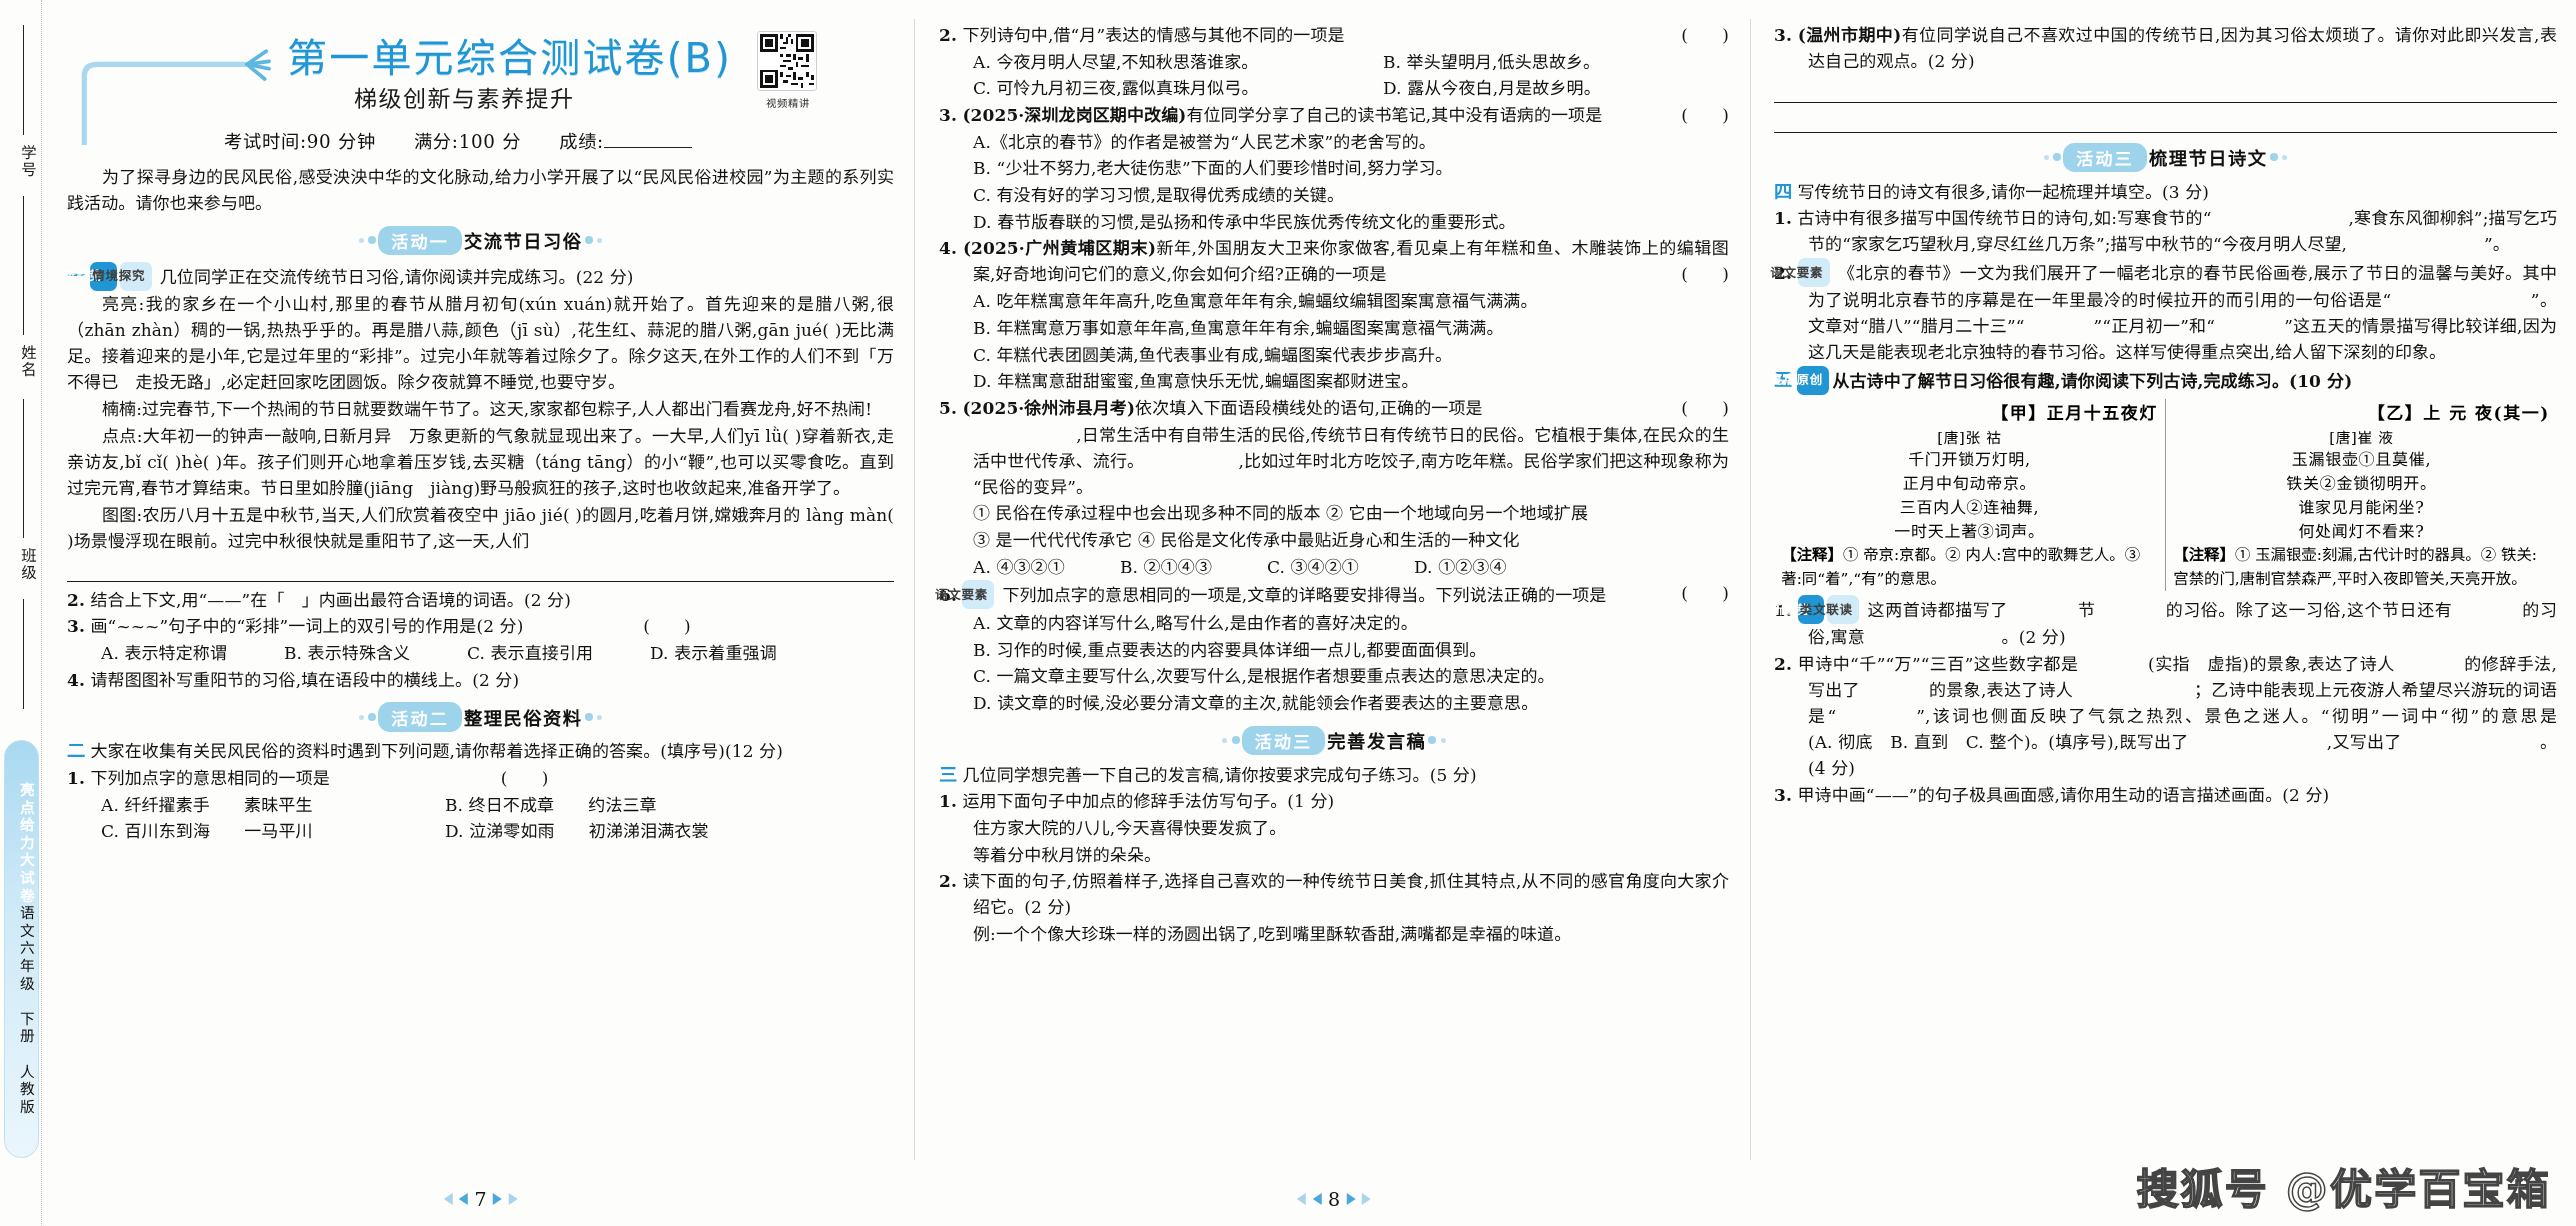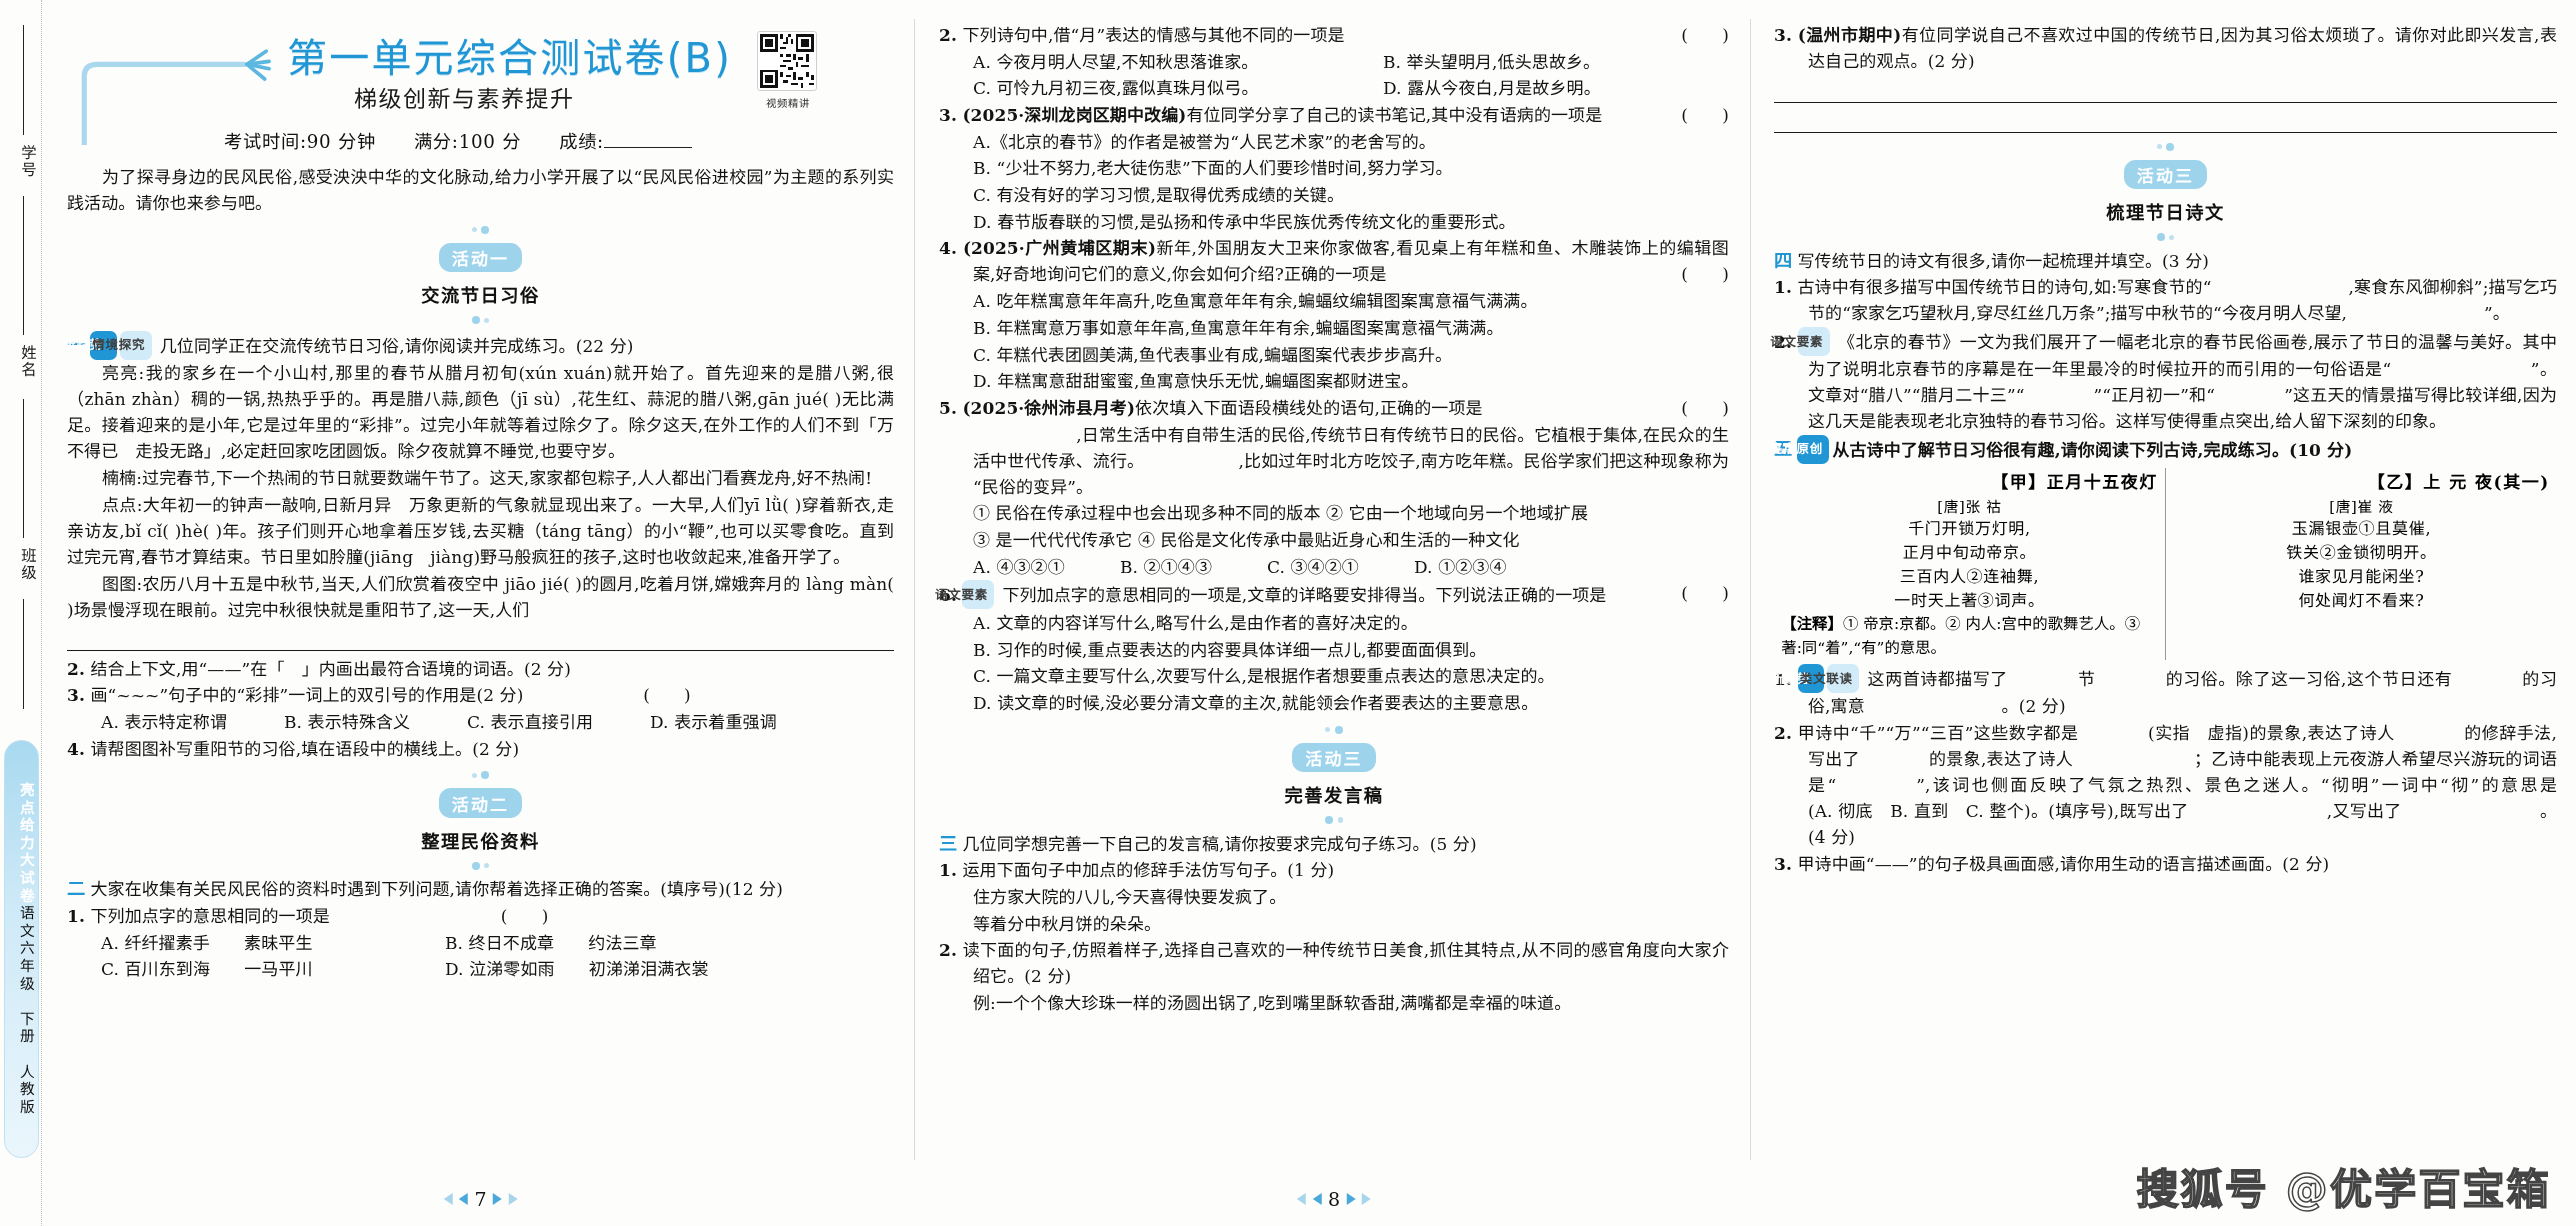--- a/index.html
+++ b/index.html
@@ -63,22 +63,22 @@
   
   .p{font-size:17px;line-height:26px;color:#121212;text-align:justify;
      margin:0 0 0.7px 0;letter-spacing:0.1px;}
   .ind2{text-indent:35px;}
   .hang{padding-left:34px;text-indent:-34px;}
   .hang2{padding-left:34px;}
   .num{font-weight:bold;font-family:"DejaVu Serif","Liberation Serif",serif;}
   .opt{display:inline-block;}
   .answerline{border-bottom:1px solid #1a1a1a;height:25px;margin:2.9px 0 4.4px 0;}
   
-  .acthead{display:flex;align-items:center;justify-content:center;gap:9px;
-    margin:9.5px 0 6.6px 0;flex-direction:column;}
+  .acthead{display:flex;align-items:center;justify-content:center;gap:2px;
+    margin:9.5px 0 6.6px 0;}
   .dots{display:flex;align-items:center;gap:4.4px;}
   .dots i{display:block;width:5.1px;height:5.1px;border-radius:50%;background:#bfe0f1;}
   .dots i.big{width:8px;height:8px;background:#9ed3ec;}
   .pill{
     background:#9ed3ec;color:#ffffff;font-weight:bold;font-size:17px;
     letter-spacing:2.2px;border-radius:11.7px;padding:2.2px 13px;
     font-family:"DejaVu Sans","Liberation Sans",sans-serif;
   }
   .acttitle{font-size:18.3px;font-weight:bold;letter-spacing:1.5px;color:#111;}
   .tagblue{
@@ -404,20 +404,23 @@
           <b>【注释】</b><span>① 帝京:京都。② 内人:宫中的歌舞艺人。③ 著:同“着”,“有”的意思。</span>
         </div>
       </div>
       <div class="poemcol">
         <div class="poemttl">【乙】上 元 夜(其一)</div>
         <div class="poemauthor">[唐]崔 液</div>
         <div class="poemline">玉漏银壶⁠①且莫催,</div>
         <div class="poemline">铁关⁠②金锁彻明开。</div>
         <div class="poemline">谁家见月能闲坐?</div>
         <div class="poemline">何处闻灯不看来?</div>
+        <div class="note">
+          <b>【注释】</b><span>① 玉漏银壶:刻漏,古代计时的器具。② 铁关:宫禁的门,唐制官禁森严,平时入夜即管关,天亮开放。</span>
+        </div>
       </div>
     </div>
 
     <p class="p hang" style="margin-top:4.4px">
       <span class="num">1.</span>&nbsp;<span class="tagblue">新趋势</span><span class="taglight">类文联读</span><span>这两首诗都描写了　　　　节　　　　的习俗。除了这一习俗,这个节日还有　　　　的习俗,寓意　　　　　　　　。(2 分)</span>
     </p>
     <p class="p hang">
       <span class="num">2.</span>&nbsp;<span>甲诗中“千”“万”“三百”这些数字都是　　　　(实指　虚指)的景象,表达了诗人　　　　的修辞手法,写出了　　　　的景象,表达了诗人　　　　　　　；乙诗中能表现上元夜游人希望尽兴游玩的词语是“　　　　”,该词也侧面反映了气氛之热烈、景色之迷人。“彻明”一词中“彻”的意思是　　　　(A. 彻底　B. 直到　C. 整个)。(填序号),既写出了　　　　　　　　,又写出了　　　　　　　　。(4 分)</span>
     </p>
     <p class="p hang">

